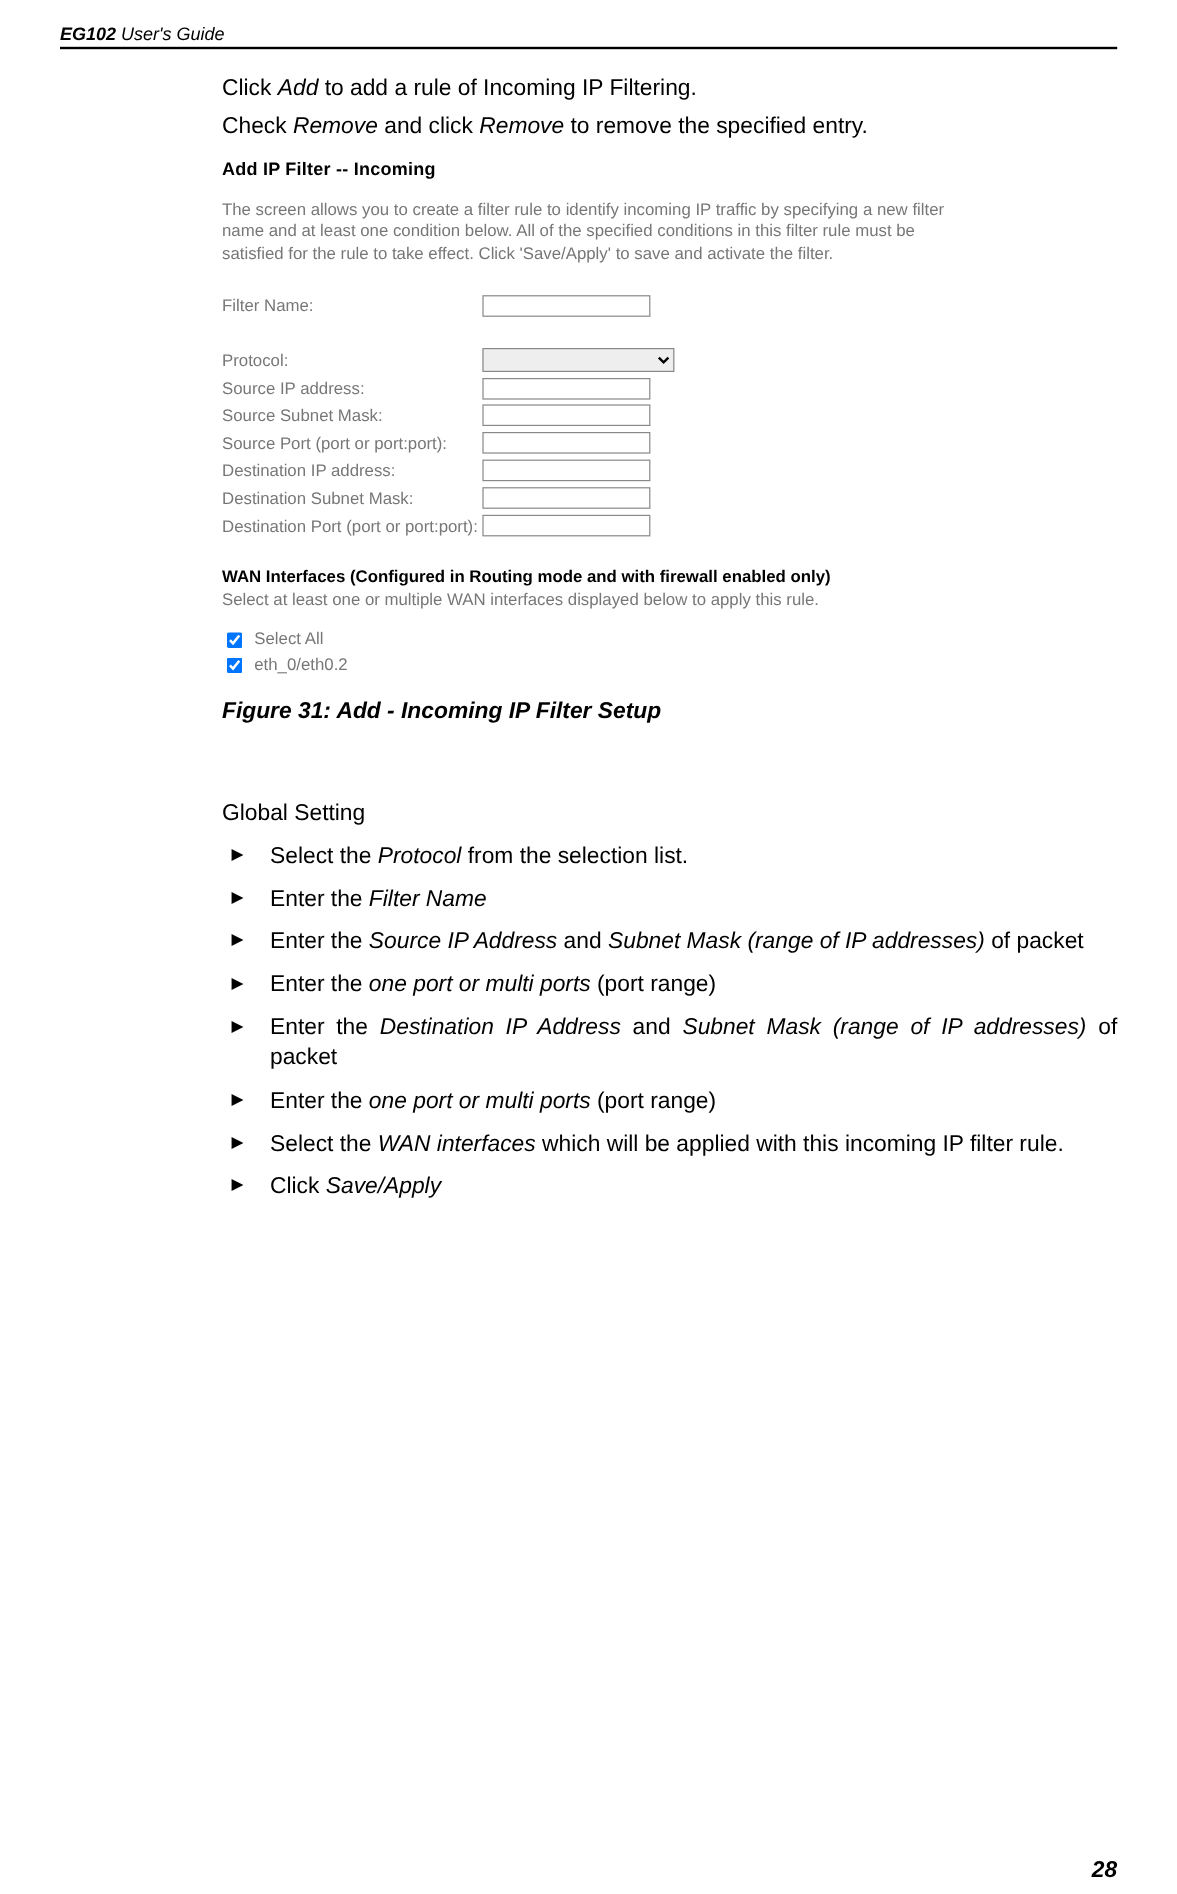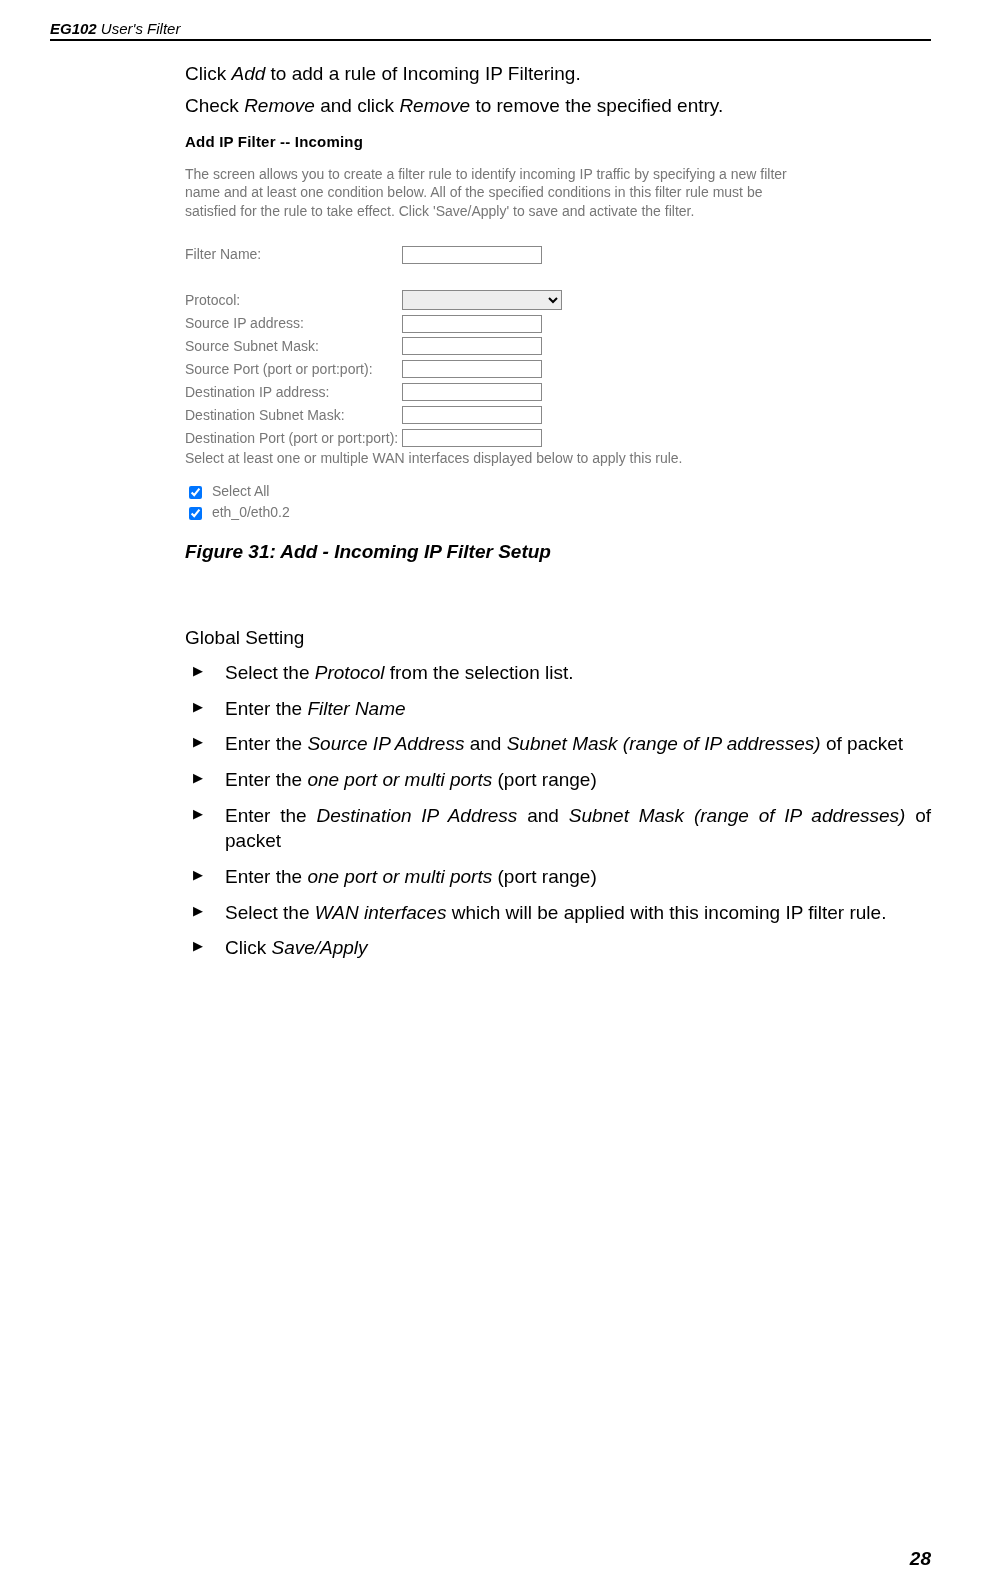--- a/index.html
+++ b/index.html
@@ -153,21 +153,21 @@
     font-weight: bold;
     font-style: italic;
   }
 </style>
 </head>
 <body>
 
 <div class="page">
 
   <div class="running-header">
-    <span class="prod">EG102</span><span class="sub"> User's Filter</span>
+    <span class="prod">EG102</span><span class="sub"> User's Guide</span>
   </div>
 
   <div class="body-area">
 
     <p class="para">
       <span>Click </span><span class="ital">Add</span><span> to add a rule of Incoming IP Filtering.</span>
     </p>
     <p class="para">
       <span>Check </span><span class="ital">Remove</span><span> and click </span><span class="ital">Remove</span><span> to remove the specified entry.</span>
     </p>
@@ -211,20 +211,21 @@
             <td>Destination Subnet Mask:</td>
             <td><input type="text" style=""></td>
           </tr>
           <tr>
             <td>Destination Port (port or port:port):</td>
             <td><input type="text" style=""></td>
           </tr>
         </tbody>
           </table>
 
+        <div class="wan-title">WAN Interfaces (Configured in Routing mode and with firewall enabled only)</div>
         <div class="wan-sub">Select at least one or multiple WAN interfaces displayed below to apply this rule.</div>
         <div class="cb-line">
           <input type="checkbox" checked="" style="">
           <span>Select All</span>
         </div>
         <div class="cb-line">
           <input type="checkbox" checked="" style="">
           <span>eth_0/eth0.2</span>
         </div>
       </div>

